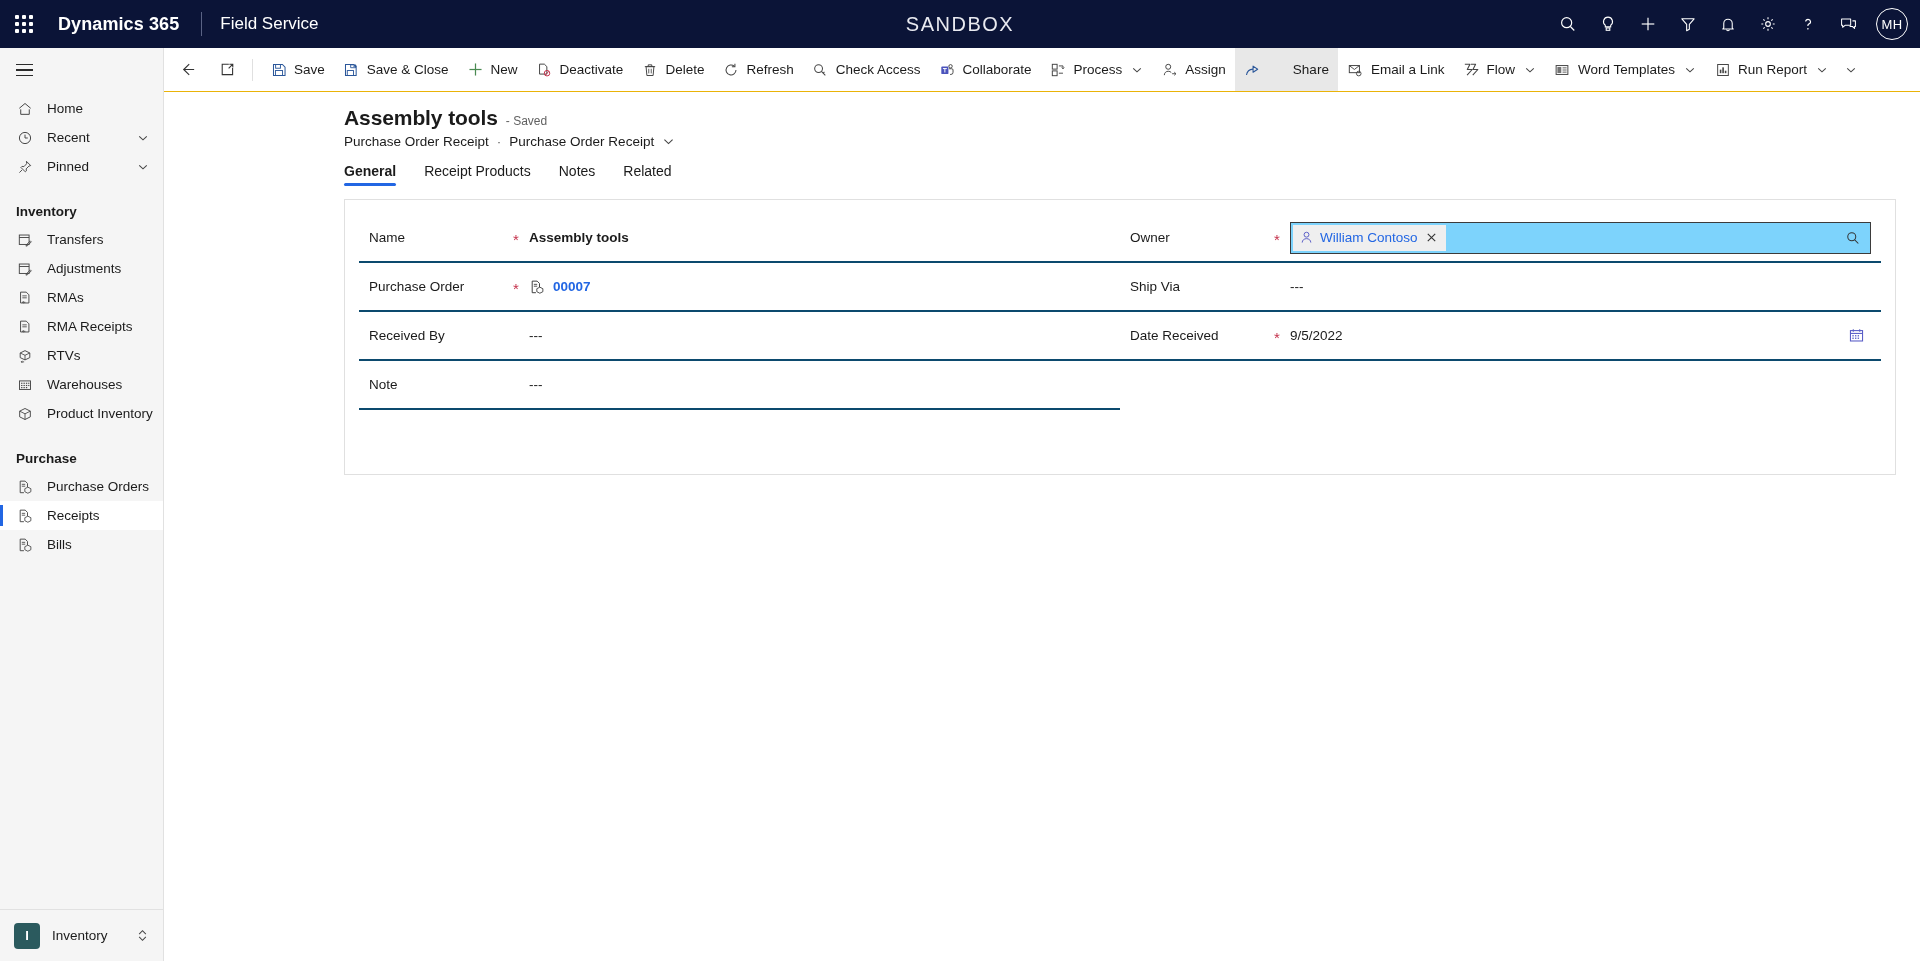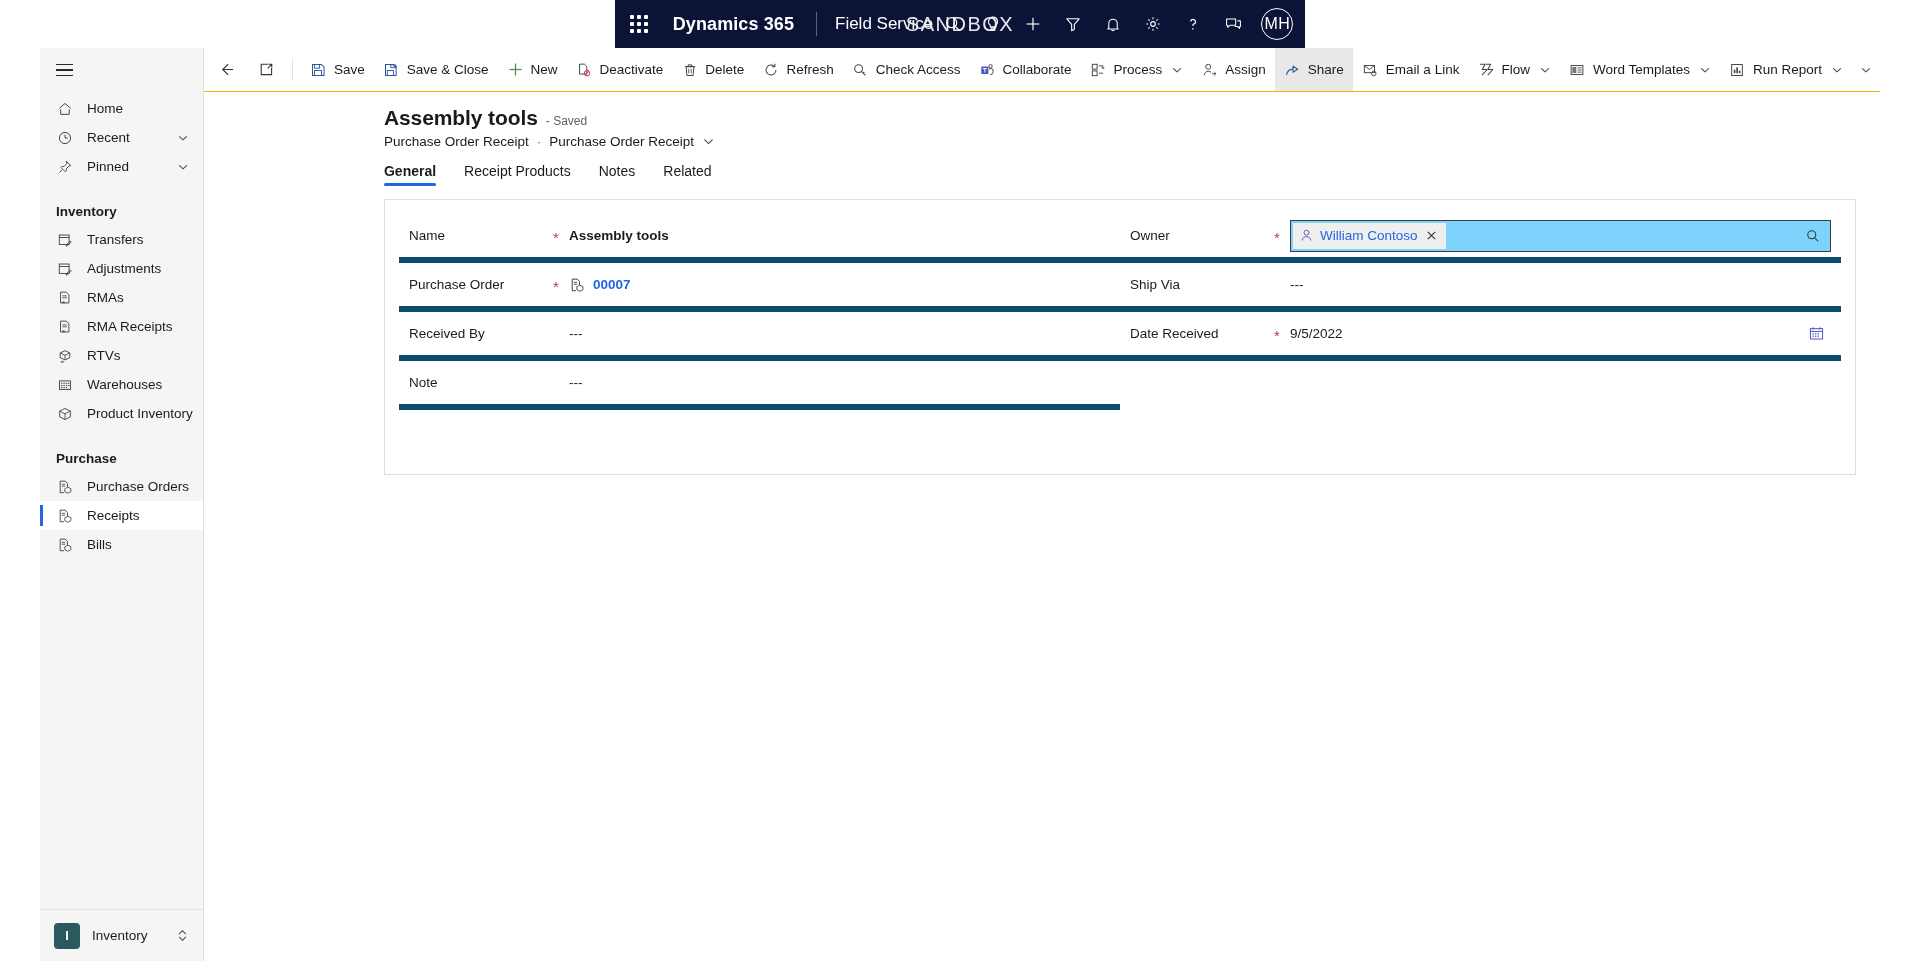--- a/index.html
+++ b/index.html
@@ -3,21 +3,21 @@
 <meta charset="utf-8">
 <style>
   * { box-sizing: border-box; margin: 0; padding: 0; }
   html, body {
     width: 1920px; height: 961px;
     font-family: "Liberation Sans", sans-serif;
     background: #ffffff;
     overflow: hidden;
     -webkit-font-smoothing: antialiased;
   }
-  .app { width: 1920px; height: 961px; display: flex; flex-direction: column; align-items: center; }
+  .app { width: 1920px; height: 961px; display: flex; flex-direction: column; }
 
   
   .topbar {
     height: 48px; min-height: 48px;
     background: #0b1437;
     display: flex; align-items: center;
     position: relative;
     color: #ffffff;
   }
   .waffle {
@@ -52,21 +52,21 @@
   .top-icon {
     width: 40px; height: 48px;
     display: flex; align-items: center; justify-content: center;
     cursor: pointer;
   }
   .top-icon svg { display: block; }
   .avatar {
     width: 32px; height: 32px; border-radius: 50%;
     border: 1px solid #ffffff;
     display: flex; align-items: center; justify-content: center;
-    font-size: 16px; color: #fff; margin-left: 8px; cursor: pointer;
+    font-size: 13px; color: #fff; margin-left: 8px; cursor: pointer;
     letter-spacing: .3px;
   }
 
   
   .body-row { flex: 1; display: flex; min-height: 0; }
 
   
   .sidebar {
     width: 164px; min-width: 164px;
     background: #f5f5f5;
@@ -137,21 +137,21 @@
     width: 34px; height: 34px; display: flex;
     align-items: center; justify-content: center; cursor: pointer;
     flex-shrink: 0; margin-left: 6px;
   }
   .cmd-sep { width: 1px; height: 22px; background: #e0e0e0; margin: 0 8px; flex-shrink: 0; }
   .cmd-btn {
     height: 44px; display: flex; align-items: center;
     padding: 0 9px; cursor: pointer; font-size: 13.5px;
     color: #1b1b1b; white-space: nowrap; flex-shrink: 0;
   }
-  .cmd-btn.active { background: #e8e8e8; }
+  .cmd-btn.active { background: #e8e8e8; gap: 25px; }
   .cmd-ico {
     width: 17px; height: 17px; margin-right: 7px;
     display: flex; align-items: center; justify-content: center; flex-shrink: 0;
   }
   .cmd-ico svg { display: block; }
   .cmd-chev { margin-left: 9px; display: flex; align-items: center; }
   .cmd-overflow {
     width: 28px; height: 44px; display: flex; align-items: center;
     justify-content: center; cursor: pointer; flex-shrink: 0;
   }
@@ -187,21 +187,21 @@
     border: 1px solid #e0e0e0;
     background: #fff;
     height: 276px;
     display: flex;
     padding: 14px 14px 0 14px;
   }
   .col { flex: 1; min-width: 0; }
   .col.left { margin-right: 0; }
   .field {
     height: 49px; display: flex; align-items: center;
-    border-bottom: 6px solid #0c4a6e;
+    border-bottom: 2px solid #0c4a6e;
     padding: 0 10px;
   }
   .f-label {
     width: 144px; min-width: 144px; font-size: 13.5px; color: #1b1b1b;
     white-space: nowrap; overflow: hidden;
   }
   .f-req { width: 16px; min-width: 16px; color: #c4314b; font-size: 15px; line-height: 1; padding-top: 3px; }
   .f-val {
     flex: 1; font-size: 13.5px; color: #1b1b1b; display: flex;
     align-items: center; min-width: 0;

